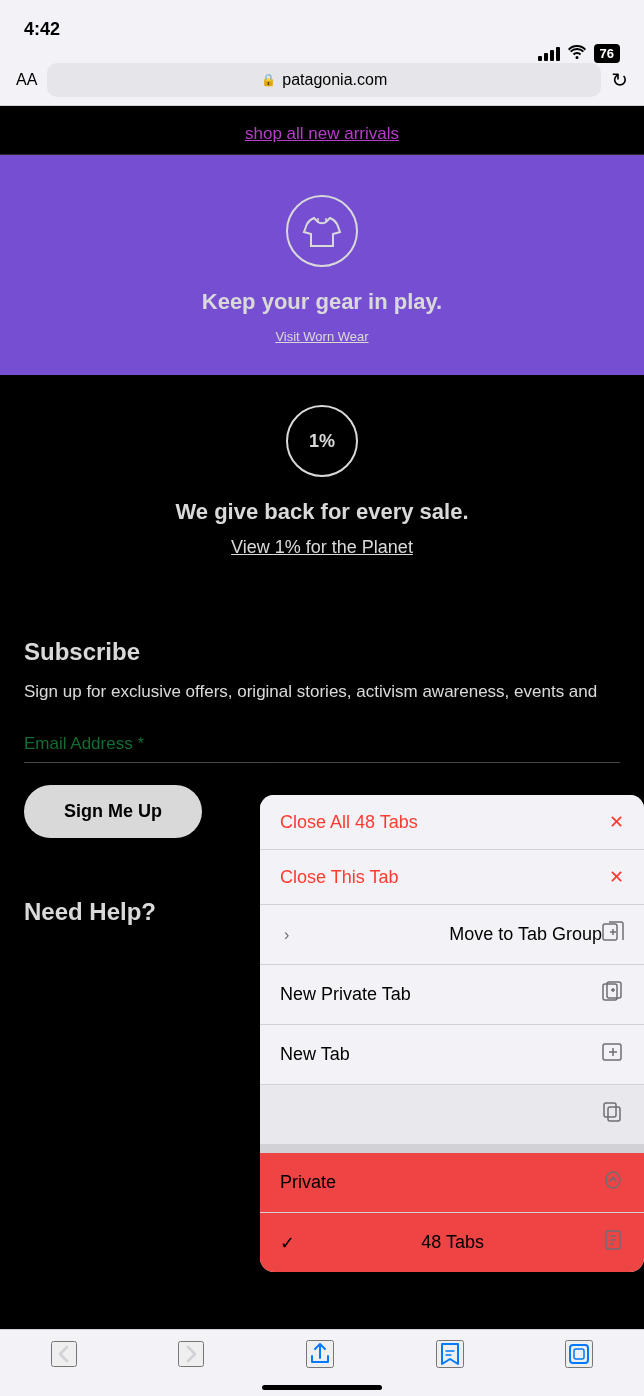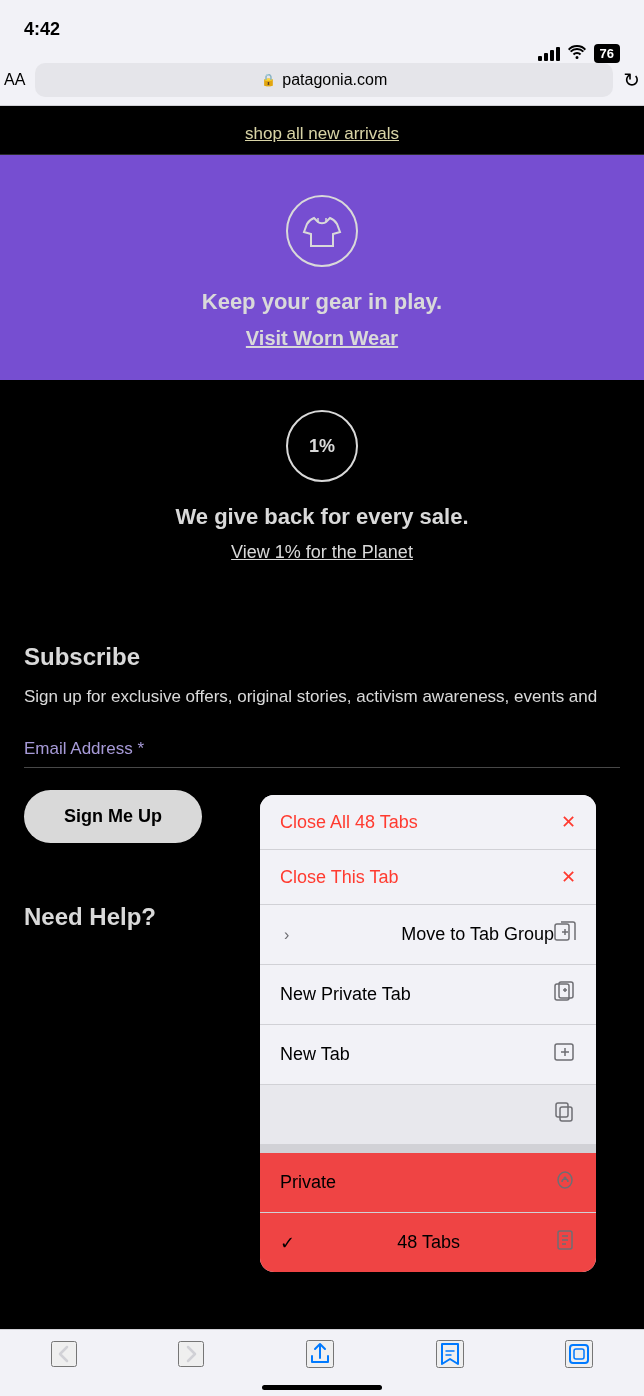--- a/index.html
+++ b/index.html
@@ -57,21 +57,21 @@
       color: #fff;
       border-radius: 4px;
       padding: 2px 6px;
       font-size: 13px;
       font-weight: 600;
     }
 
     
     .browser-bar {
       background: #f2f2f7;
-      padding: 8px 4px;
+      padding: 8px 16px;
       display: flex;
       align-items: center;
       gap: 10px;
       height: 52px;
       border-bottom: 1px solid #d1d1d6;
     }
     .aa-text {
       font-size: 16px;
       font-weight: 500;
       color: #000;
@@ -107,21 +107,21 @@
       color: #fff;
       position: relative;
     }
 
     .top-truncated {
       text-align: center;
       padding: 18px 0 10px;
       border-bottom: 1px solid #333;
     }
     .top-truncated-text {
-      color: #fef9c3;
+      color: #d946ef;
       font-size: 17px;
       text-decoration: underline;
       font-weight: 400;
     }
 
     
     .worn-wear-section {
       background: #8b5cf6;
       text-align: center;
       padding: 40px 20px 30px;
@@ -140,24 +140,24 @@
       width: 46px;
       height: 46px;
     }
     .worn-wear-heading {
       font-size: 22px;
       font-weight: 700;
       color: #fff;
       margin-bottom: 12px;
     }
     .worn-wear-link {
-      font-size: 20px;
+      font-size: 13px;
       color: #fff;
       text-decoration: underline;
-      font-weight: 700;
+      font-weight: 400;
     }
 
     
     .one-percent-section {
       background: #000;
       text-align: center;
       padding: 30px 20px 40px;
     }
     .one-percent-icon {
       width: 72px;
@@ -197,21 +197,21 @@
       margin-bottom: 14px;
     }
     .subscribe-desc {
       font-size: 17px;
       color: #fff;
       margin-bottom: 30px;
       line-height: 1.4;
     }
     .email-label {
       font-size: 17px;
-      color: #c4b5fd;
+      color: #15803d;
       border-bottom: 1px solid #555;
       padding-bottom: 8px;
       margin-bottom: 22px;
       display: block;
     }
     .sign-up-btn {
       background: #fff;
       color: #000;
       border: none;
       border-radius: 30px;
@@ -243,21 +243,21 @@
       background: rgba(0,0,0,0.15);
       z-index: 10;
       pointer-events: none;
     }
 
     
     .context-menu {
       position: absolute;
       top: 795px;
       left: 260px;
-      width: 336px;
+      width: 384px;
       background: #f2f2f7;
       border-radius: 14px;
       z-index: 100;
       overflow: hidden;
       box-shadow: 0 10px 40px rgba(0,0,0,0.35);
     }
     .menu-item {
       display: flex;
       align-items: center;
       justify-content: space-between;

